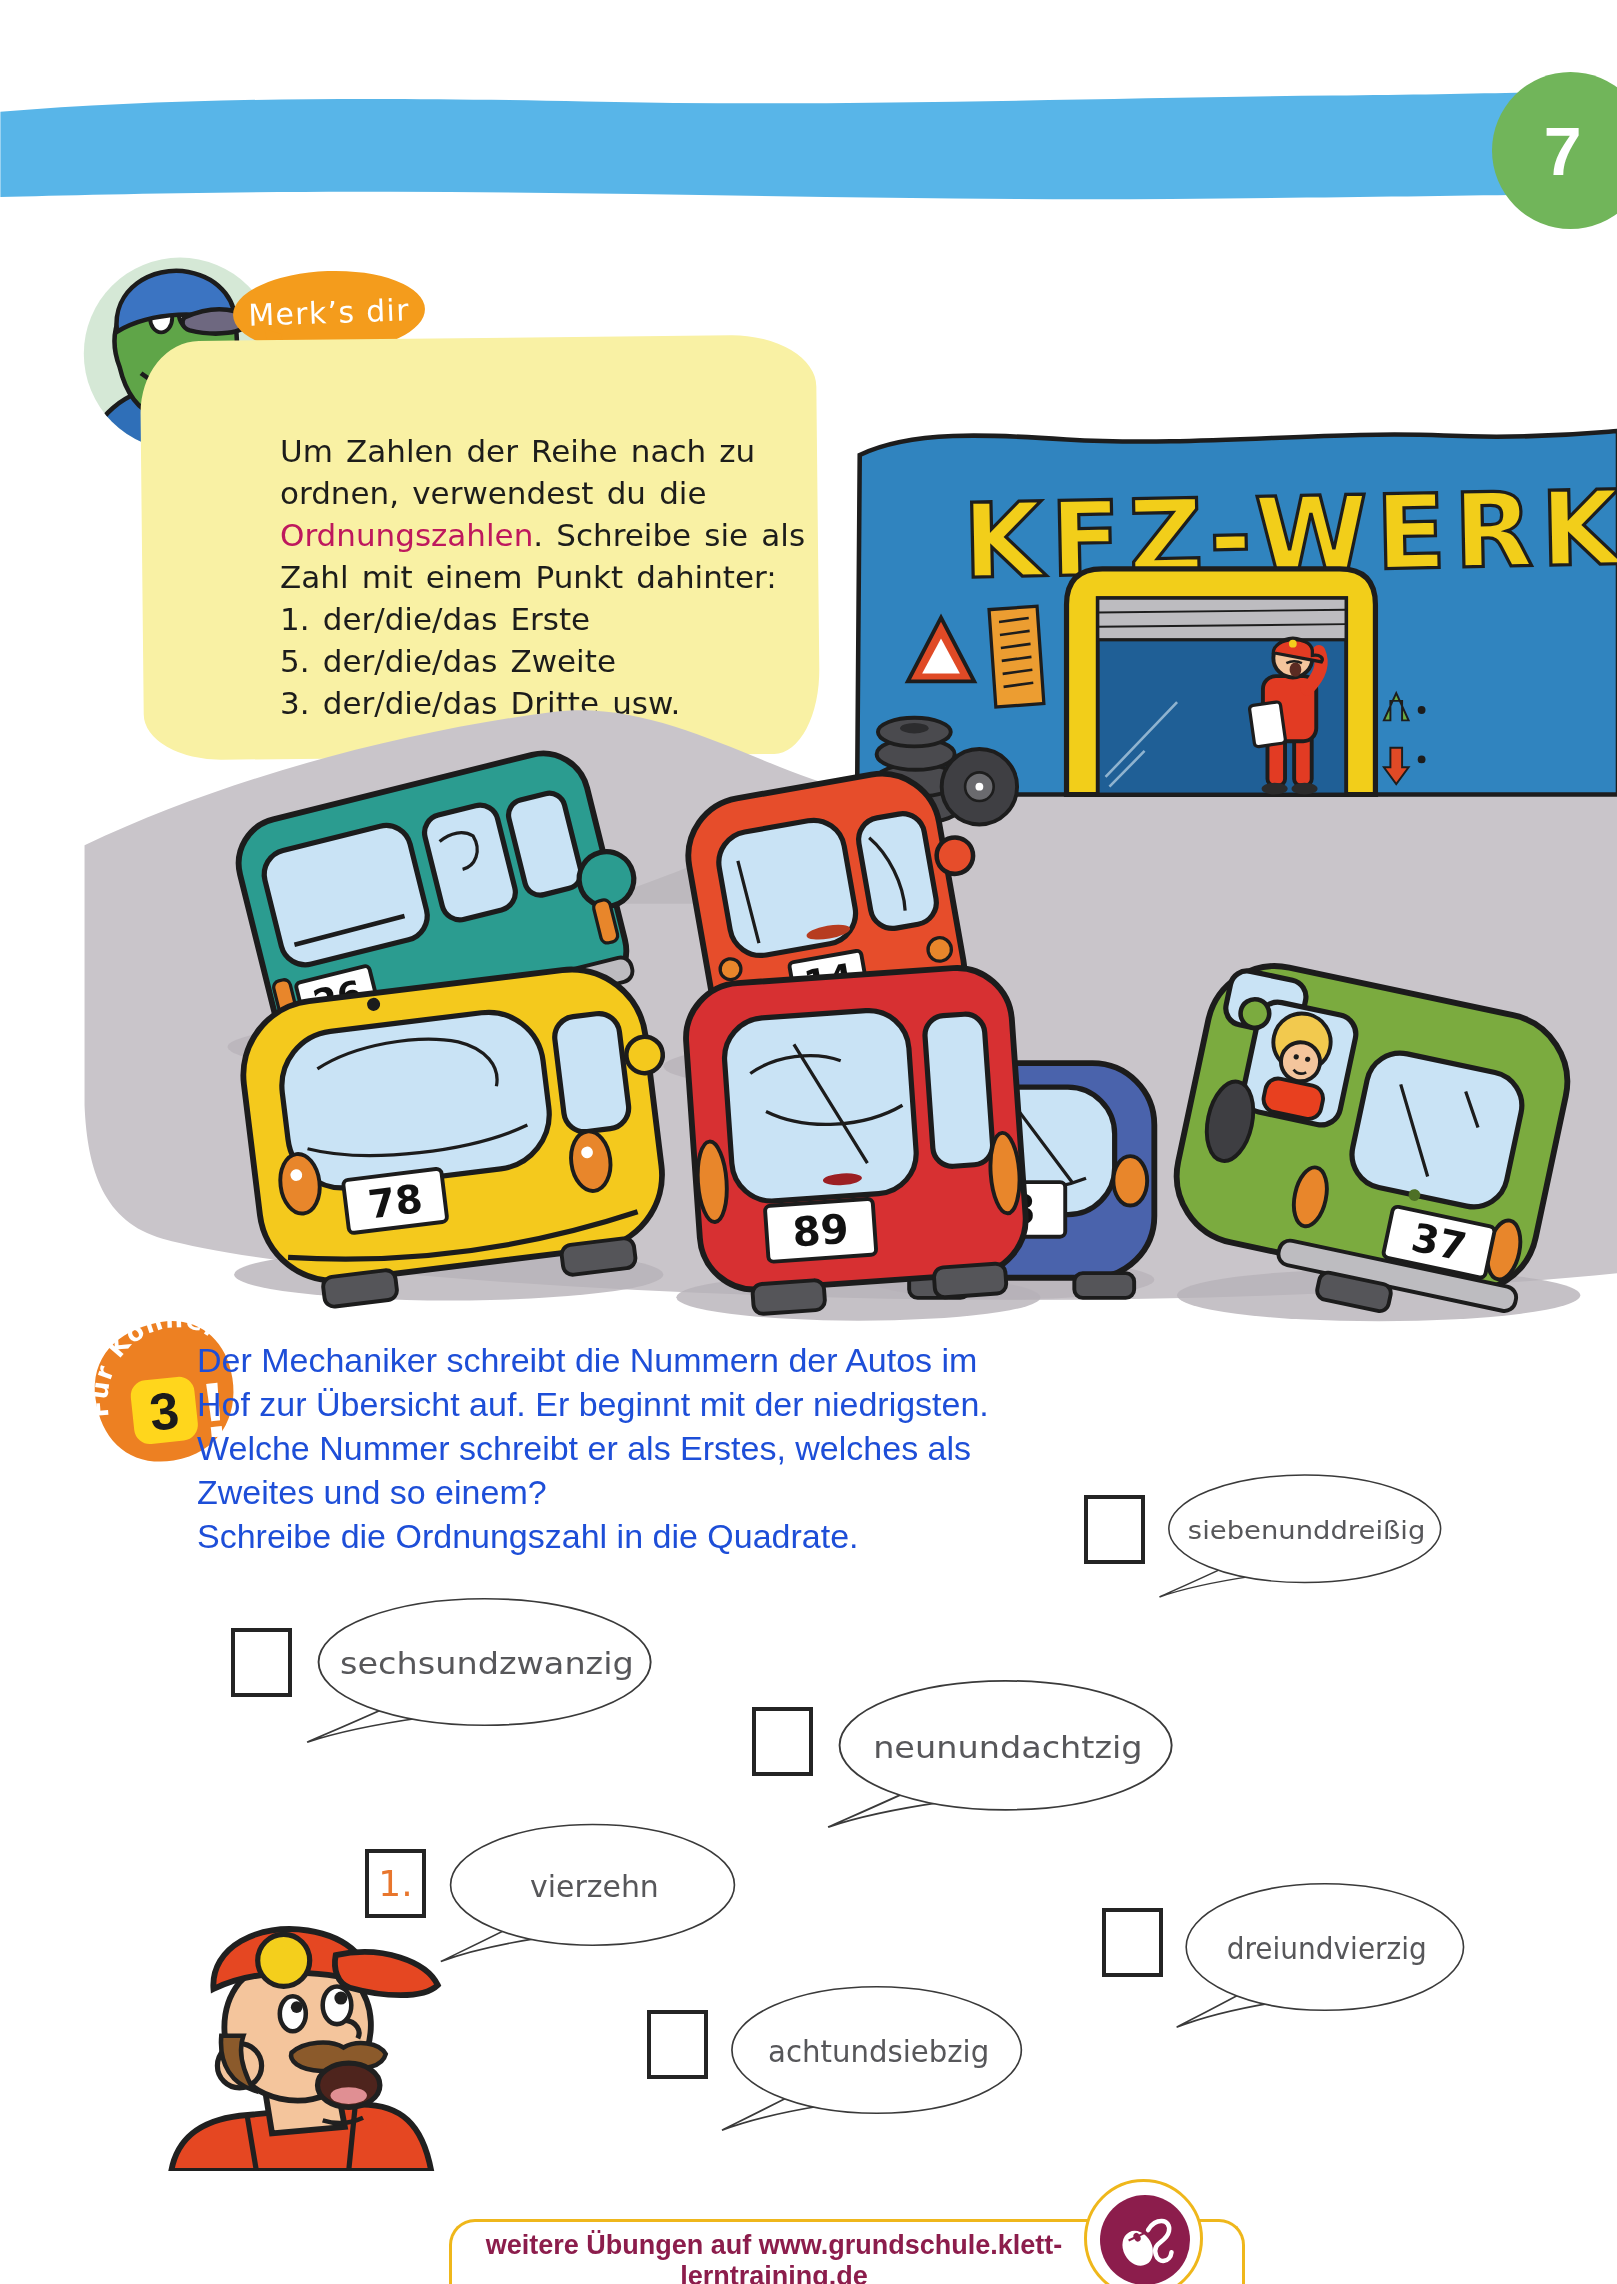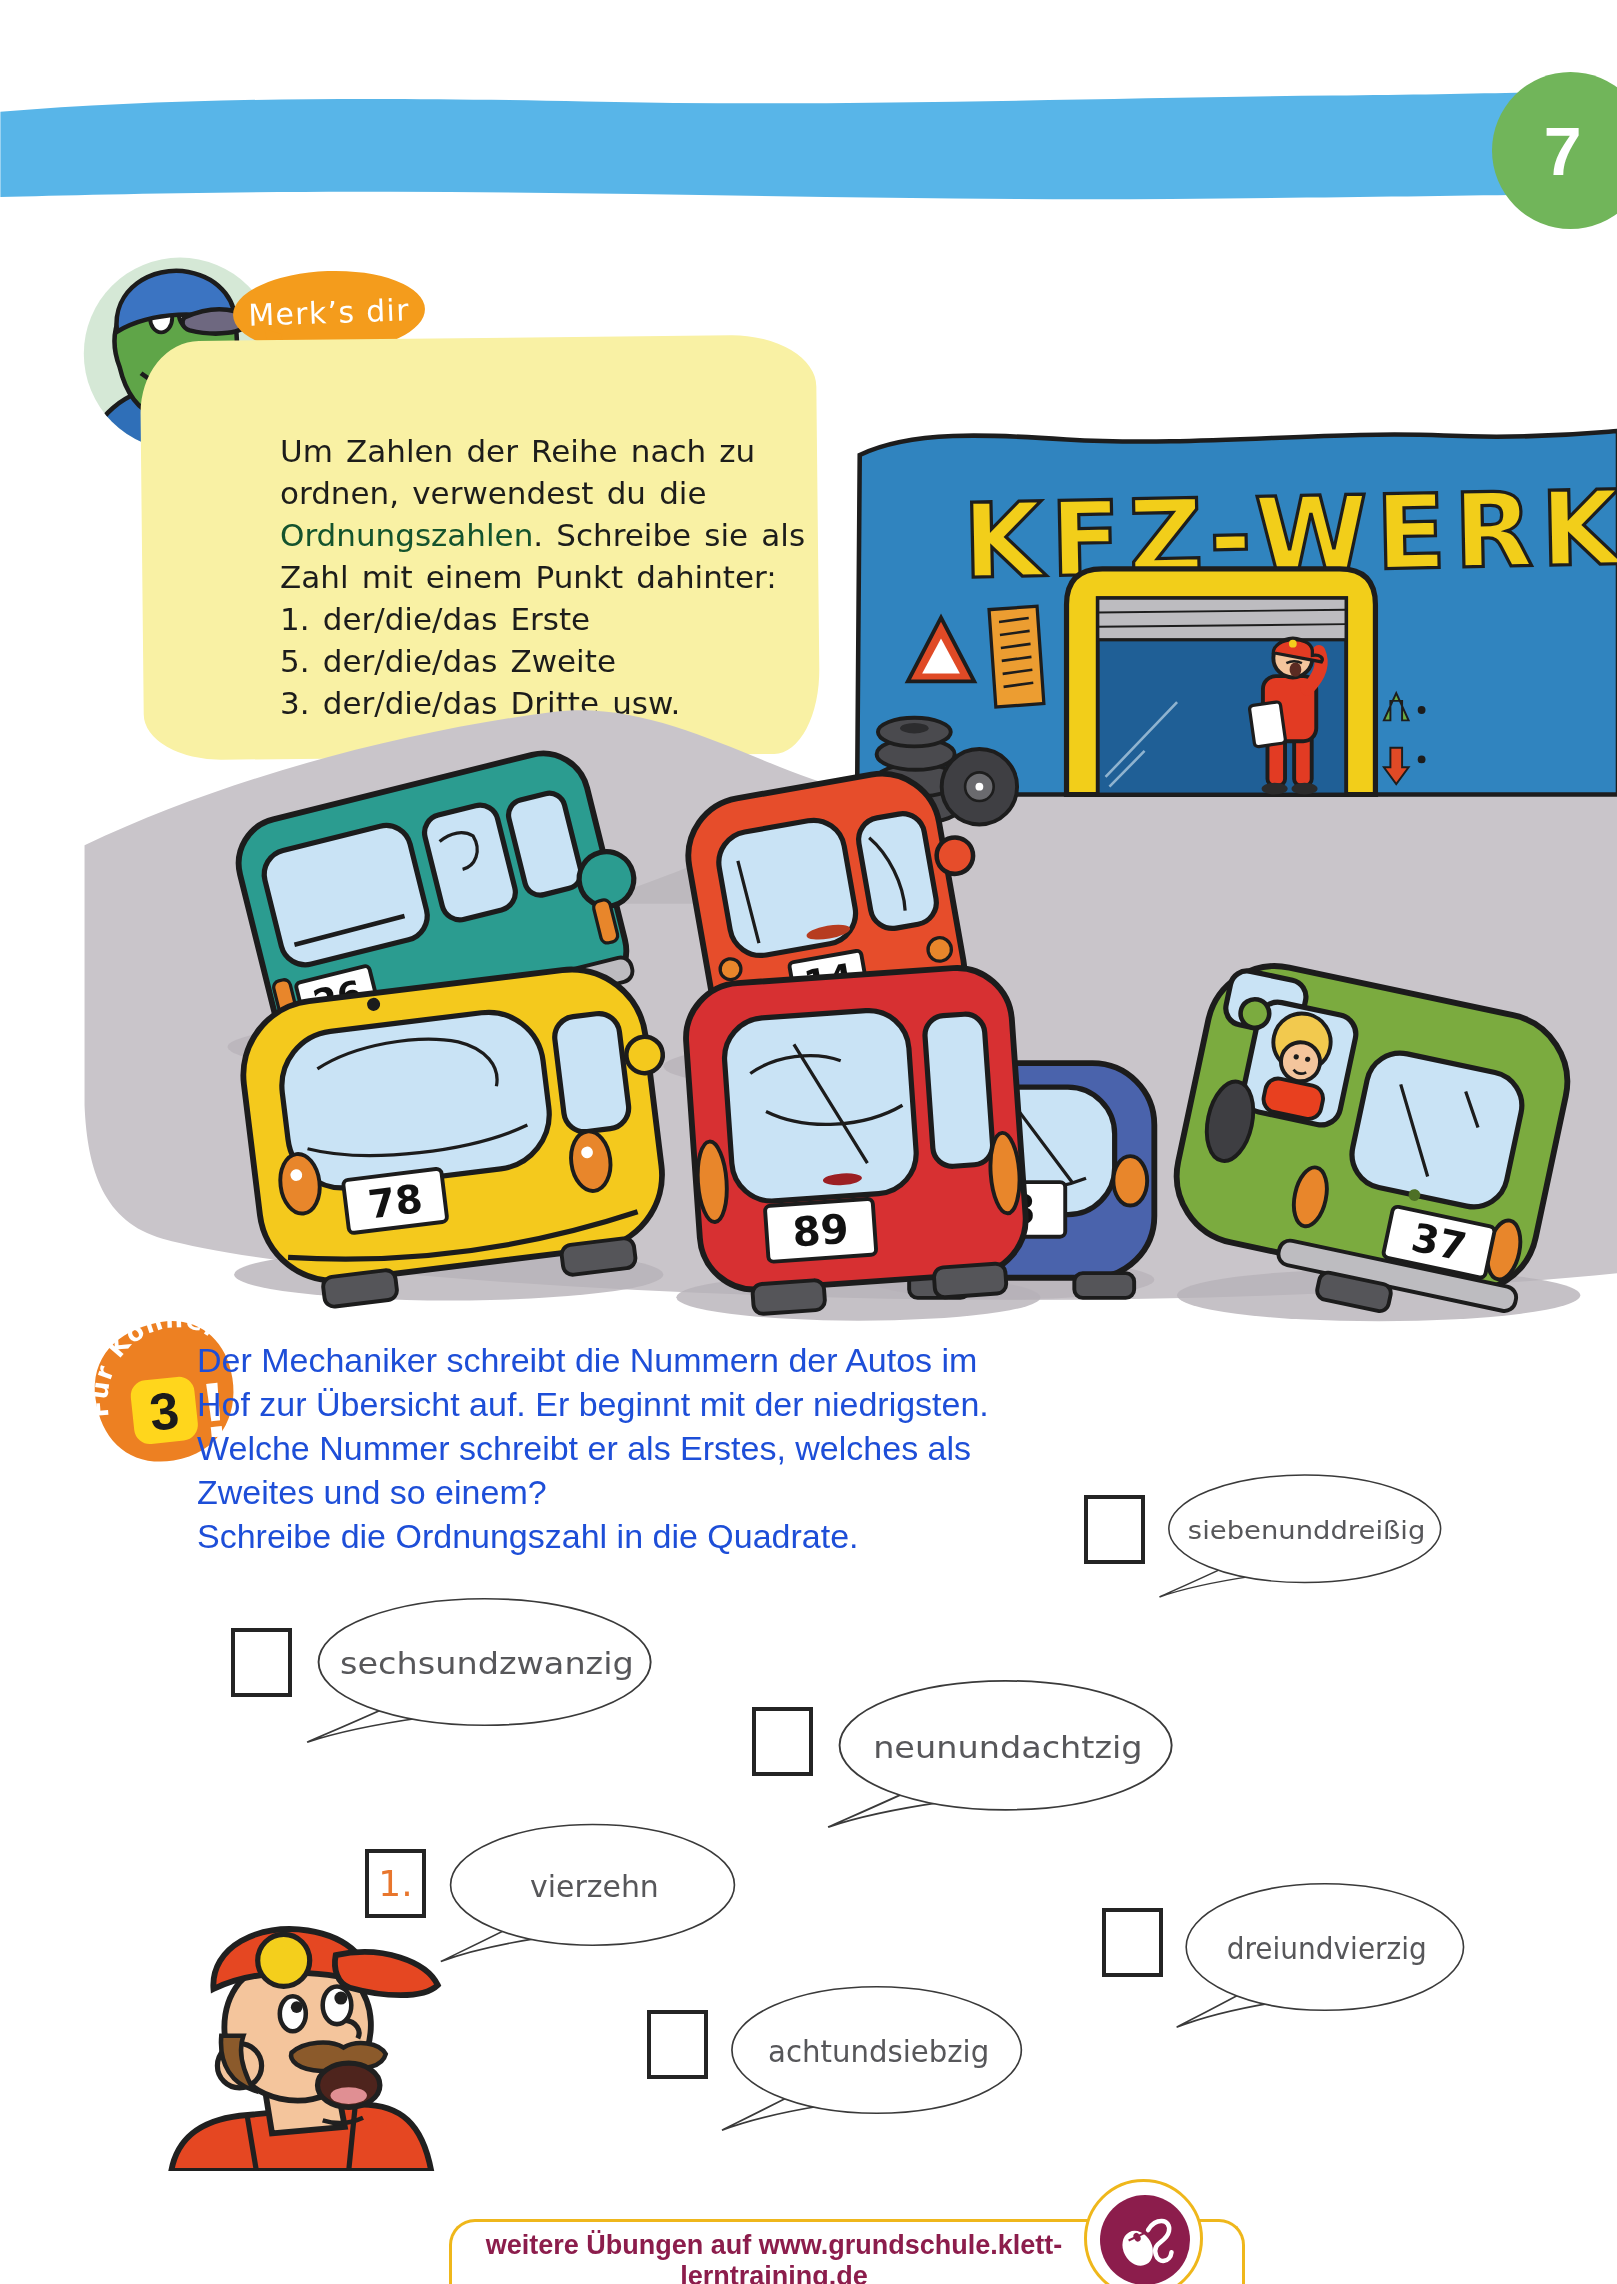--- a/index.html
+++ b/index.html
@@ -17,21 +17,21 @@
                 display:flex;align-items:center;justify-content:center;transform:rotate(-2deg);}
   #merks-bubble span{color:#fff;font-family:"DejaVu Sans",sans-serif;font-size:30px;letter-spacing:1.3px;}
   #merks-tail{left:242px;top:328px;width:0;height:0;border-left:17px solid transparent;
               border-right:19.5px solid #F49C1C;border-bottom:34px solid transparent;
               transform:rotate(18deg);}
   
   #note{left:142px;top:338px;width:676px;height:419px;background:#F9F1A4;
         border-radius:59px 85px 46px 78px / 72px 52px 85px 46px;transform:rotate(-0.6deg);}
   #note-text{left:280px;top:430px;width:546px;color:#1d1d1b;
              font-family:"DejaVu Sans",sans-serif;font-size:31px;line-height:42px;word-spacing:3.3px;}
-  #note-text .hl{color:#14532d;}
+  #note-text .hl{color:#be185d;}
   
   #scene-svg{left:0;top:390px;width:1618px;height:943px;}
   
   #badge-svg{left:90px;top:1317px;width:150px;height:150px;transform:rotate(-6deg);}
   #task-text{left:197px;top:1338px;width:923px;color:#1d4ed8;font-size:34px;line-height:44px;}
   .ansbox{width:53px;height:61px;background:#fff;border:4.6px solid #242424;
           display:flex;align-items:center;justify-content:center;}
   .ansbox span{font-family:"DejaVu Sans",sans-serif;font-size:36px;color:#E8762D;}
   .bubble-svg text{font-family:"DejaVu Sans",sans-serif;}
   

